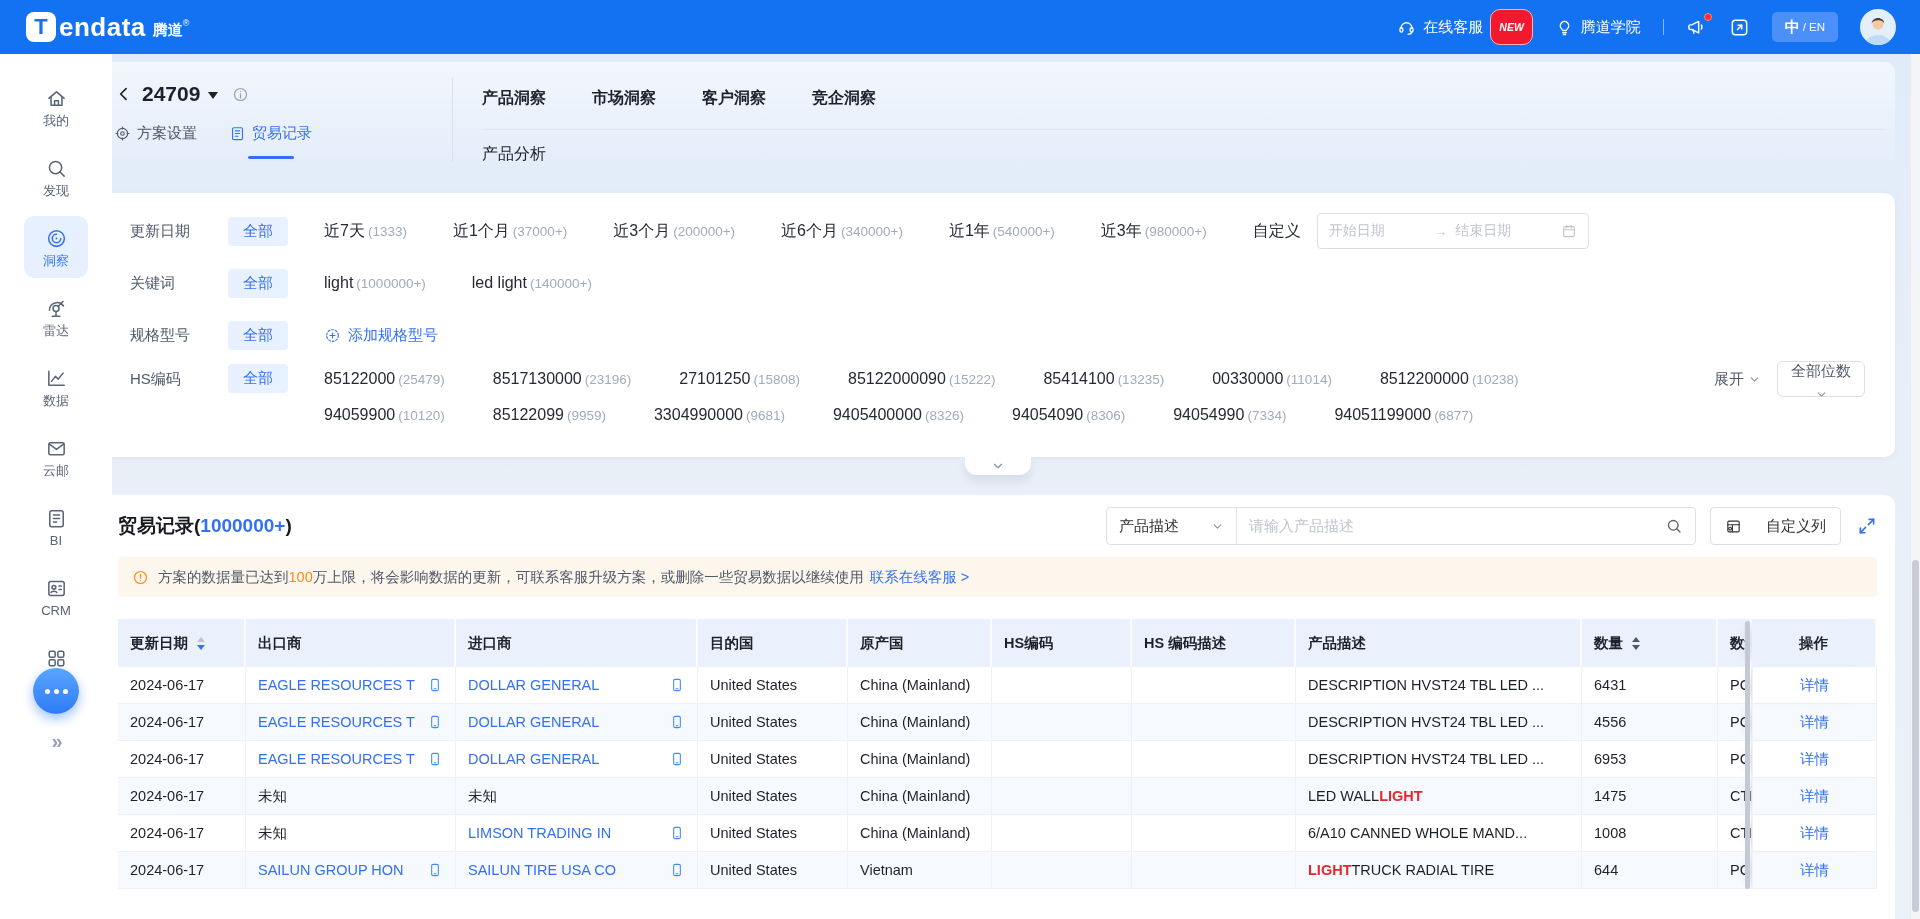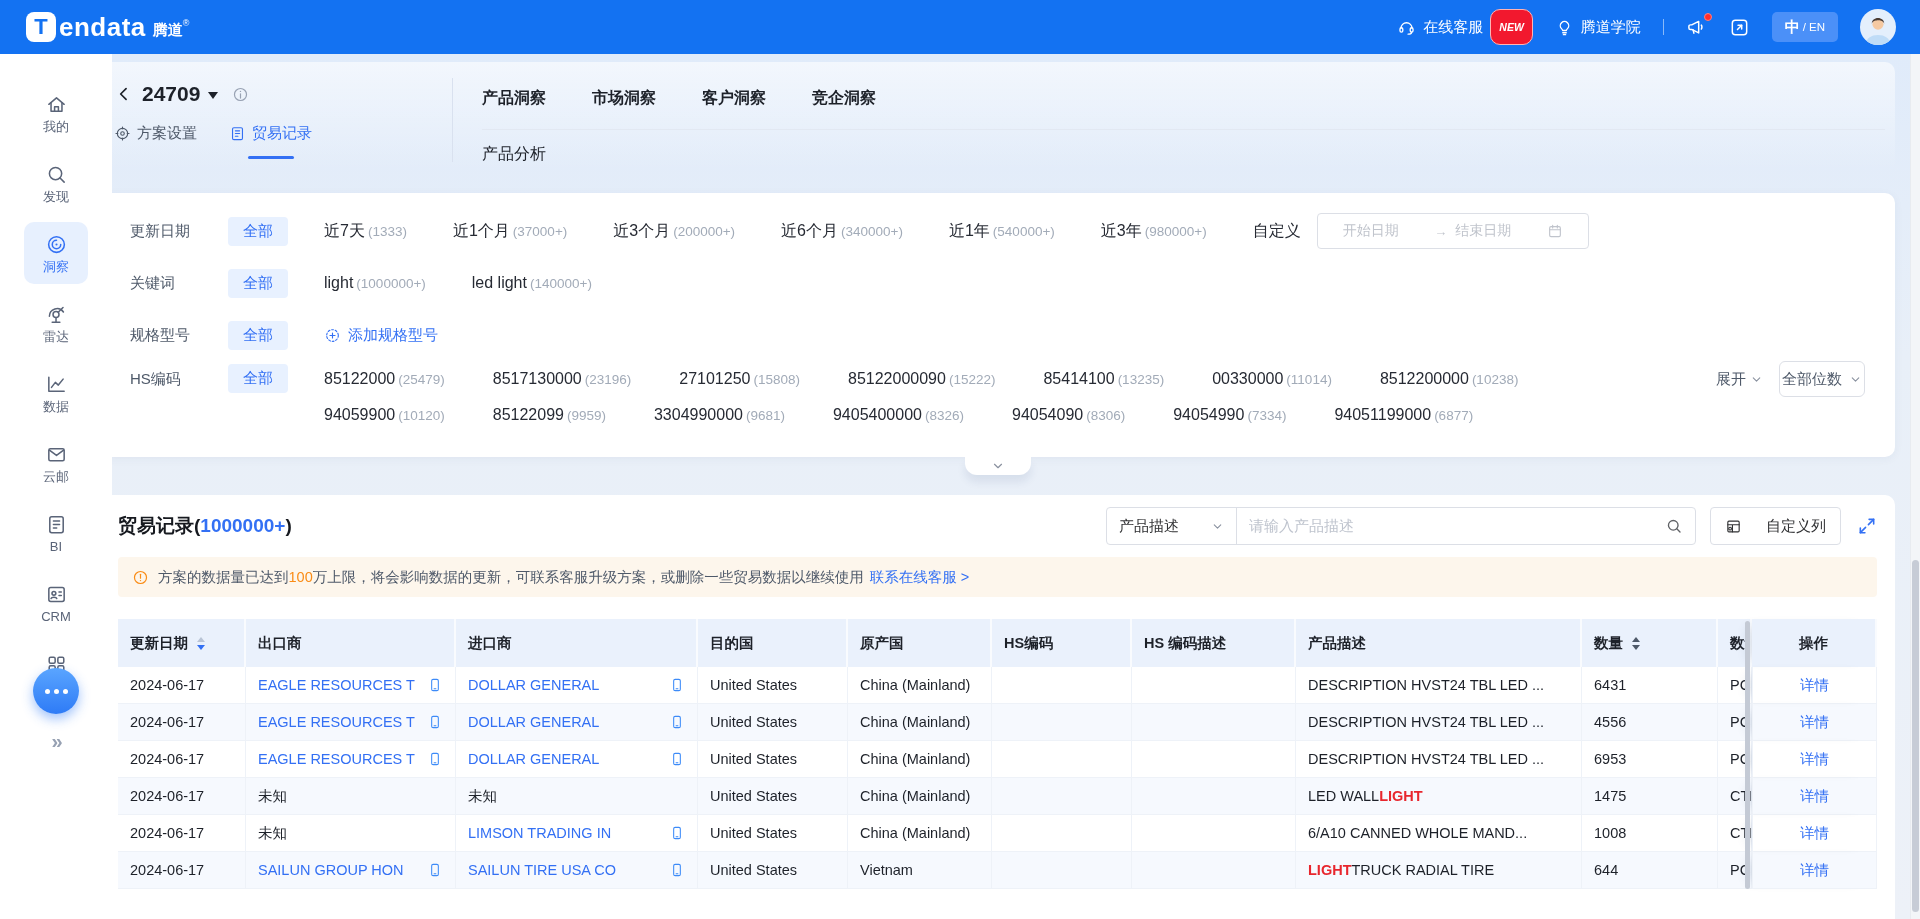--- a/index.html
+++ b/index.html
@@ -20,21 +20,21 @@
   .new-badge{background:#F2182E;border:1px solid #FFB3B3;color:#fff;font-size:10.5px;font-weight:bold;font-style:italic;padding:11px 8px;border-radius:10px;}
   .top-divider{width:1px;height:16px;background:rgba(255,255,255,.5);}
   .announce{position:relative;}
   .announce .dot{position:absolute;top:-4px;right:-5px;width:8px;height:8px;background:#FF2D2D;border-radius:50%;border:1px solid #FF8080;}
   .lang-switch{background:#4B90F8;border-radius:5px;height:30px;display:flex;align-items:center;padding:0 13px;gap:3px;cursor:pointer;}
   .lang-zh{font-size:15px;font-weight:bold;}
   .lang-sep,.lang-en{font-size:11.5px;}
   .avatar{width:36px;height:36px;border-radius:50%;background:#E4EFFC;overflow:hidden;display:flex;align-items:flex-end;justify-content:center;cursor:pointer;}
 
   
-  .sidebar{position:absolute;top:54px;left:0;bottom:0;width:112px;background:#fff;z-index:8;display:flex;flex-direction:column;align-items:center;padding-top:28px;}
+  .sidebar{position:absolute;top:54px;left:0;bottom:0;width:112px;background:#fff;z-index:8;display:flex;flex-direction:column;align-items:center;padding-top:22px;}
   .side-item{width:64px;height:62px;border-radius:10px;display:flex;flex-direction:column;align-items:center;justify-content:center;gap:4px;color:#5A6478;margin-bottom:8px;cursor:pointer;flex:none;}
   .side-item .lbl{font-size:13px;line-height:1;}
   .side-item.active{background:#E7F0FE;color:#3370F4;}
   .side-item .i svg{width:23px;height:23px;}
   .chat-bubble{position:absolute;left:50%;transform:translateX(-50%);top:614px;width:46px;height:46px;border-radius:50%;background:linear-gradient(180deg,#5AA5FF,#2E7BF6);box-shadow:0 5px 12px rgba(46,123,246,.45);display:flex;align-items:center;justify-content:center;gap:4px;cursor:pointer;}
   .chat-bubble .d{width:5px;height:5px;border-radius:50%;background:#fff;}
   .side-collapse{position:absolute;top:676px;left:0;width:100%;text-align:center;color:#97A1B3;font-size:20px;font-weight:bold;cursor:pointer;letter-spacing:-2px;}
 
   
   .main{position:absolute;left:88px;top:54px;right:0;bottom:0;background:linear-gradient(180deg,#E0EBFA 0%,#E8EFF8 35%,#EDF1F8 100%);overflow:hidden;}
@@ -63,30 +63,30 @@
   .f-row.hs{align-items:flex-start;height:auto;}
   .f-label{width:98px;flex:none;font-size:15px;color:#4E5969;}
   .hs .f-label{line-height:36px;}
   .f-all{flex:none;background:#E8F1FF;color:#3370F4;font-size:15px;padding:5px 15px;border-radius:4px;margin-right:36px;cursor:pointer;}
   .hs .f-all{margin-top:3px;}
   .f-opts{display:flex;gap:46px;align-items:center;}
   .f-opt{cursor:pointer;white-space:nowrap;}
   .f-opt .t{font-size:16px;color:#262A33;}
   .f-opt .c{font-size:13.5px;color:#A2ABB8;margin-left:3px;}
   .f-custom{font-size:16px;color:#262A33;margin-left:46px;cursor:pointer;white-space:nowrap;}
-  .date-range{margin-left:16px;width:272px;height:36px;border:1px solid #DCDFE6;border-radius:4px;display:flex;align-items:center;padding:0 25px;gap:8px;background:#fff;cursor:text;}
+  .date-range{margin-left:16px;width:272px;height:36px;border:1px solid #DCDFE6;border-radius:4px;display:flex;align-items:center;padding:0 11px;gap:8px;background:#fff;cursor:text;}
   .dr-ph{flex:1;font-size:14px;color:#C0C4CC;white-space:nowrap;}
   .dr-arrow{color:#C0C4CC;font-size:13px;}
   .dr-cal{color:#C0C4CC;}
   .add-spec{display:flex;align-items:center;gap:7px;color:#3370F4;font-size:15px;cursor:pointer;}
   .hs-lines{flex:1;min-width:0;}
   .hs-line{display:flex;gap:48px;height:36px;align-items:center;}
   .hs-right{flex:none;display:flex;align-items:center;gap:16px;margin-left:16px;height:36px;}
   .hs-expand{font-size:15px;color:#4E5969;display:flex;align-items:center;gap:4px;cursor:pointer;white-space:nowrap;}
-  .digits-select{height:36px;border:1px solid #DCDFE6;border-radius:6px;display:flex;align-items:center;padding:0 2px;gap:7px;font-size:15px;color:#4E5969;cursor:pointer;background:#fff;white-space:nowrap;}
+  .digits-select{height:36px;border:1px solid #DCDFE6;border-radius:6px;display:flex;align-items:center;padding:0 13px;gap:7px;font-size:15px;color:#4E5969;cursor:pointer;background:#fff;white-space:nowrap;flex-direction:column;}
   .chev{color:#8A919F;display:inline-flex;}
   .collapse-tab{position:absolute;left:50%;bottom:-18px;transform:translateX(-50%);width:66px;height:18px;background:#fff;border-radius:0 0 12px 12px;box-shadow:0 7px 9px rgba(31,56,107,.09);display:flex;align-items:center;justify-content:center;color:#8A919F;cursor:pointer;}
 
   
   .records-card{position:absolute;left:12px;right:25px;top:441px;bottom:-8px;background:#fff;border-radius:10px 10px 0 0;padding:0 18px;}
   .rc-head{display:flex;align-items:center;height:62px;}
   .rc-title{font-size:19px;font-weight:bold;color:#16191F;display:flex;align-items:baseline;}
   .rc-count{color:#3370F4;}
   .rc-controls{margin-left:auto;display:flex;align-items:center;gap:14px;}
   .search-group{display:flex;height:38px;border:1px solid #DCDFE6;border-radius:4px;overflow:hidden;background:#fff;}

